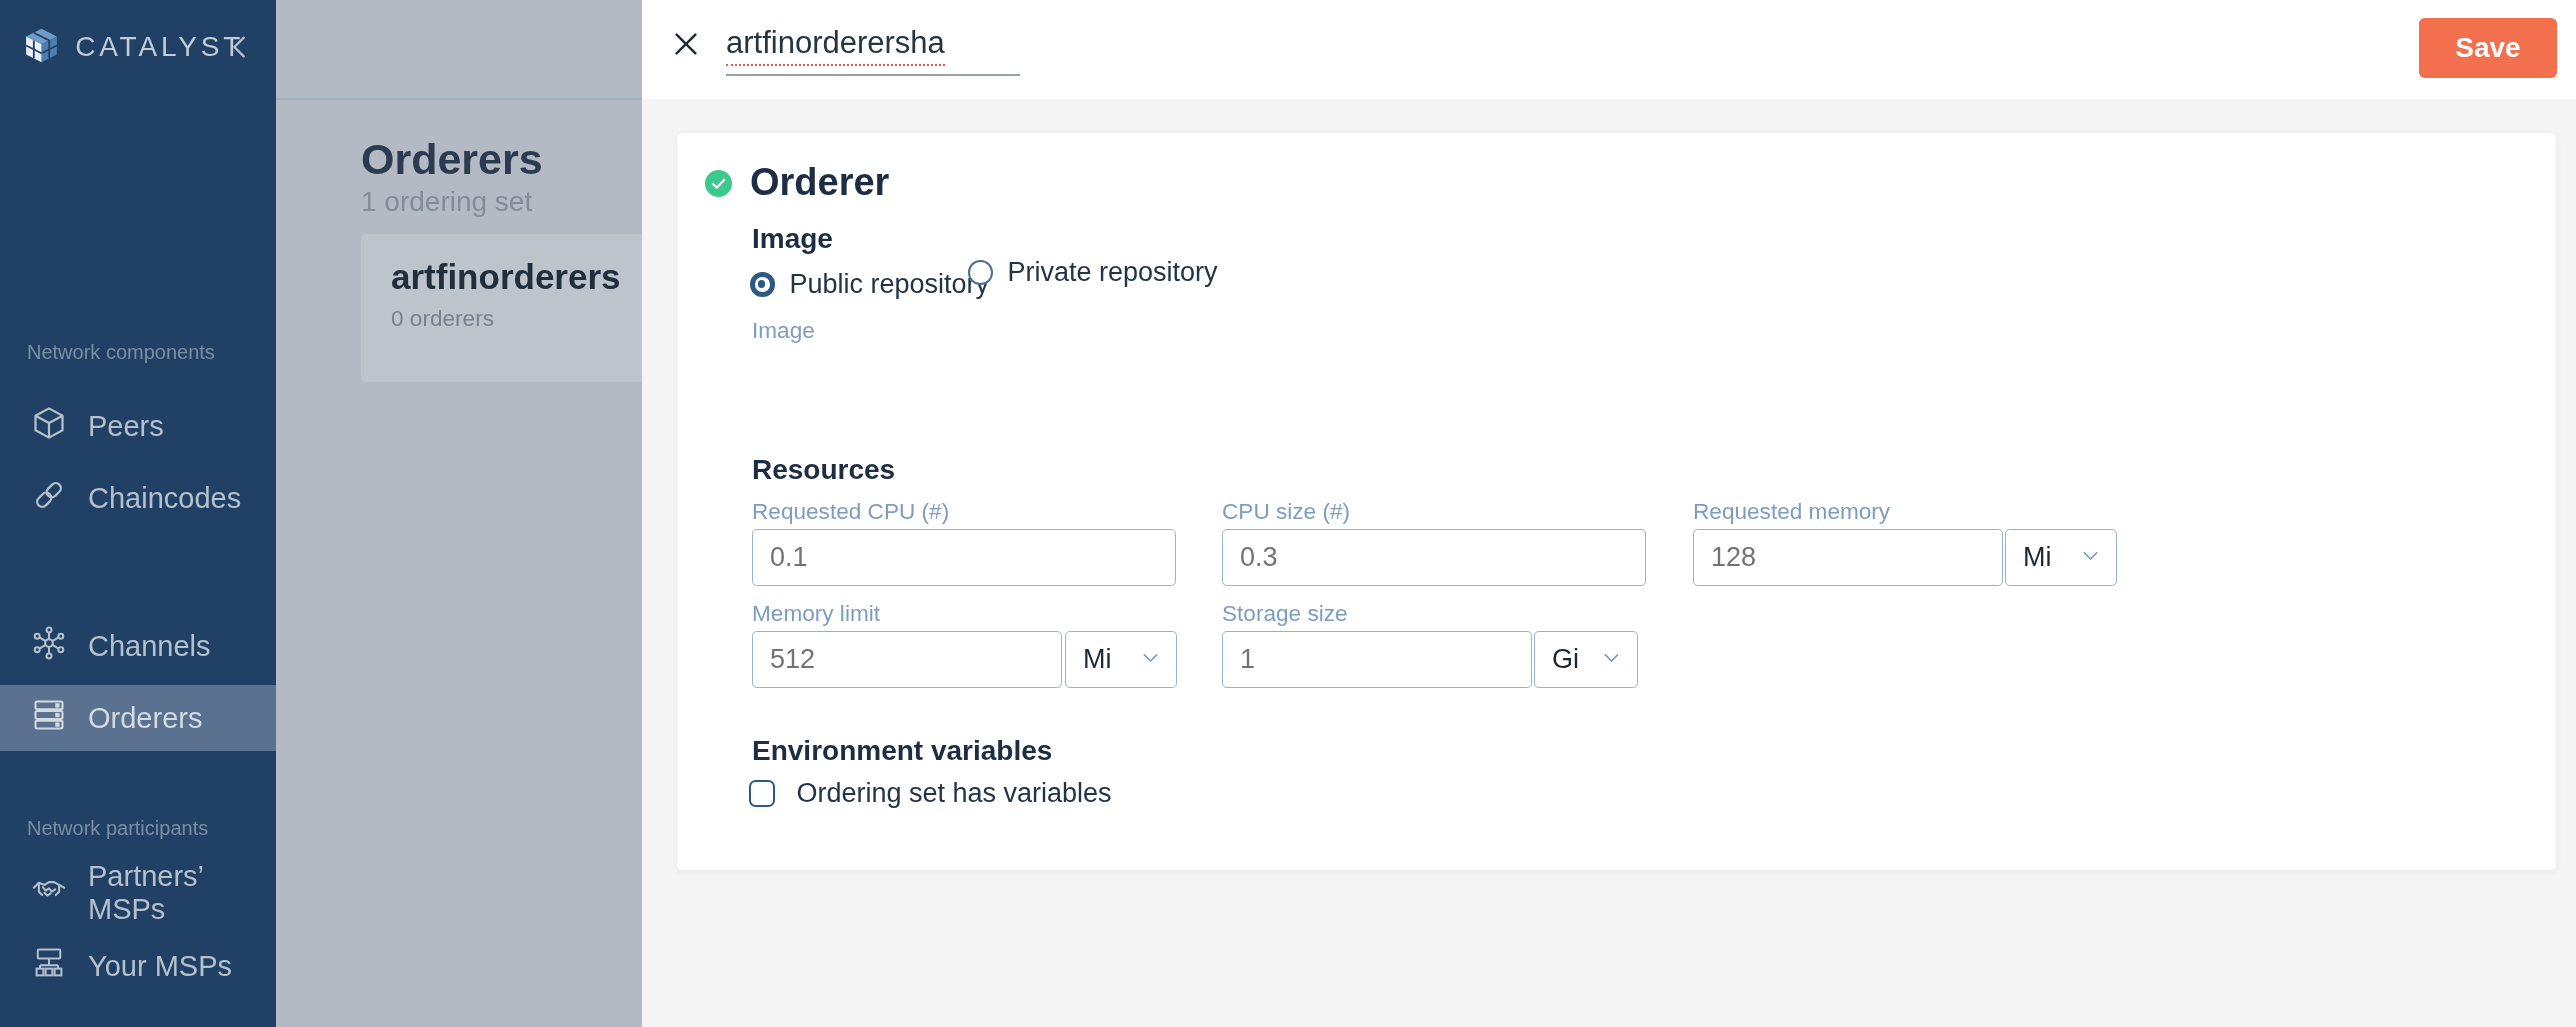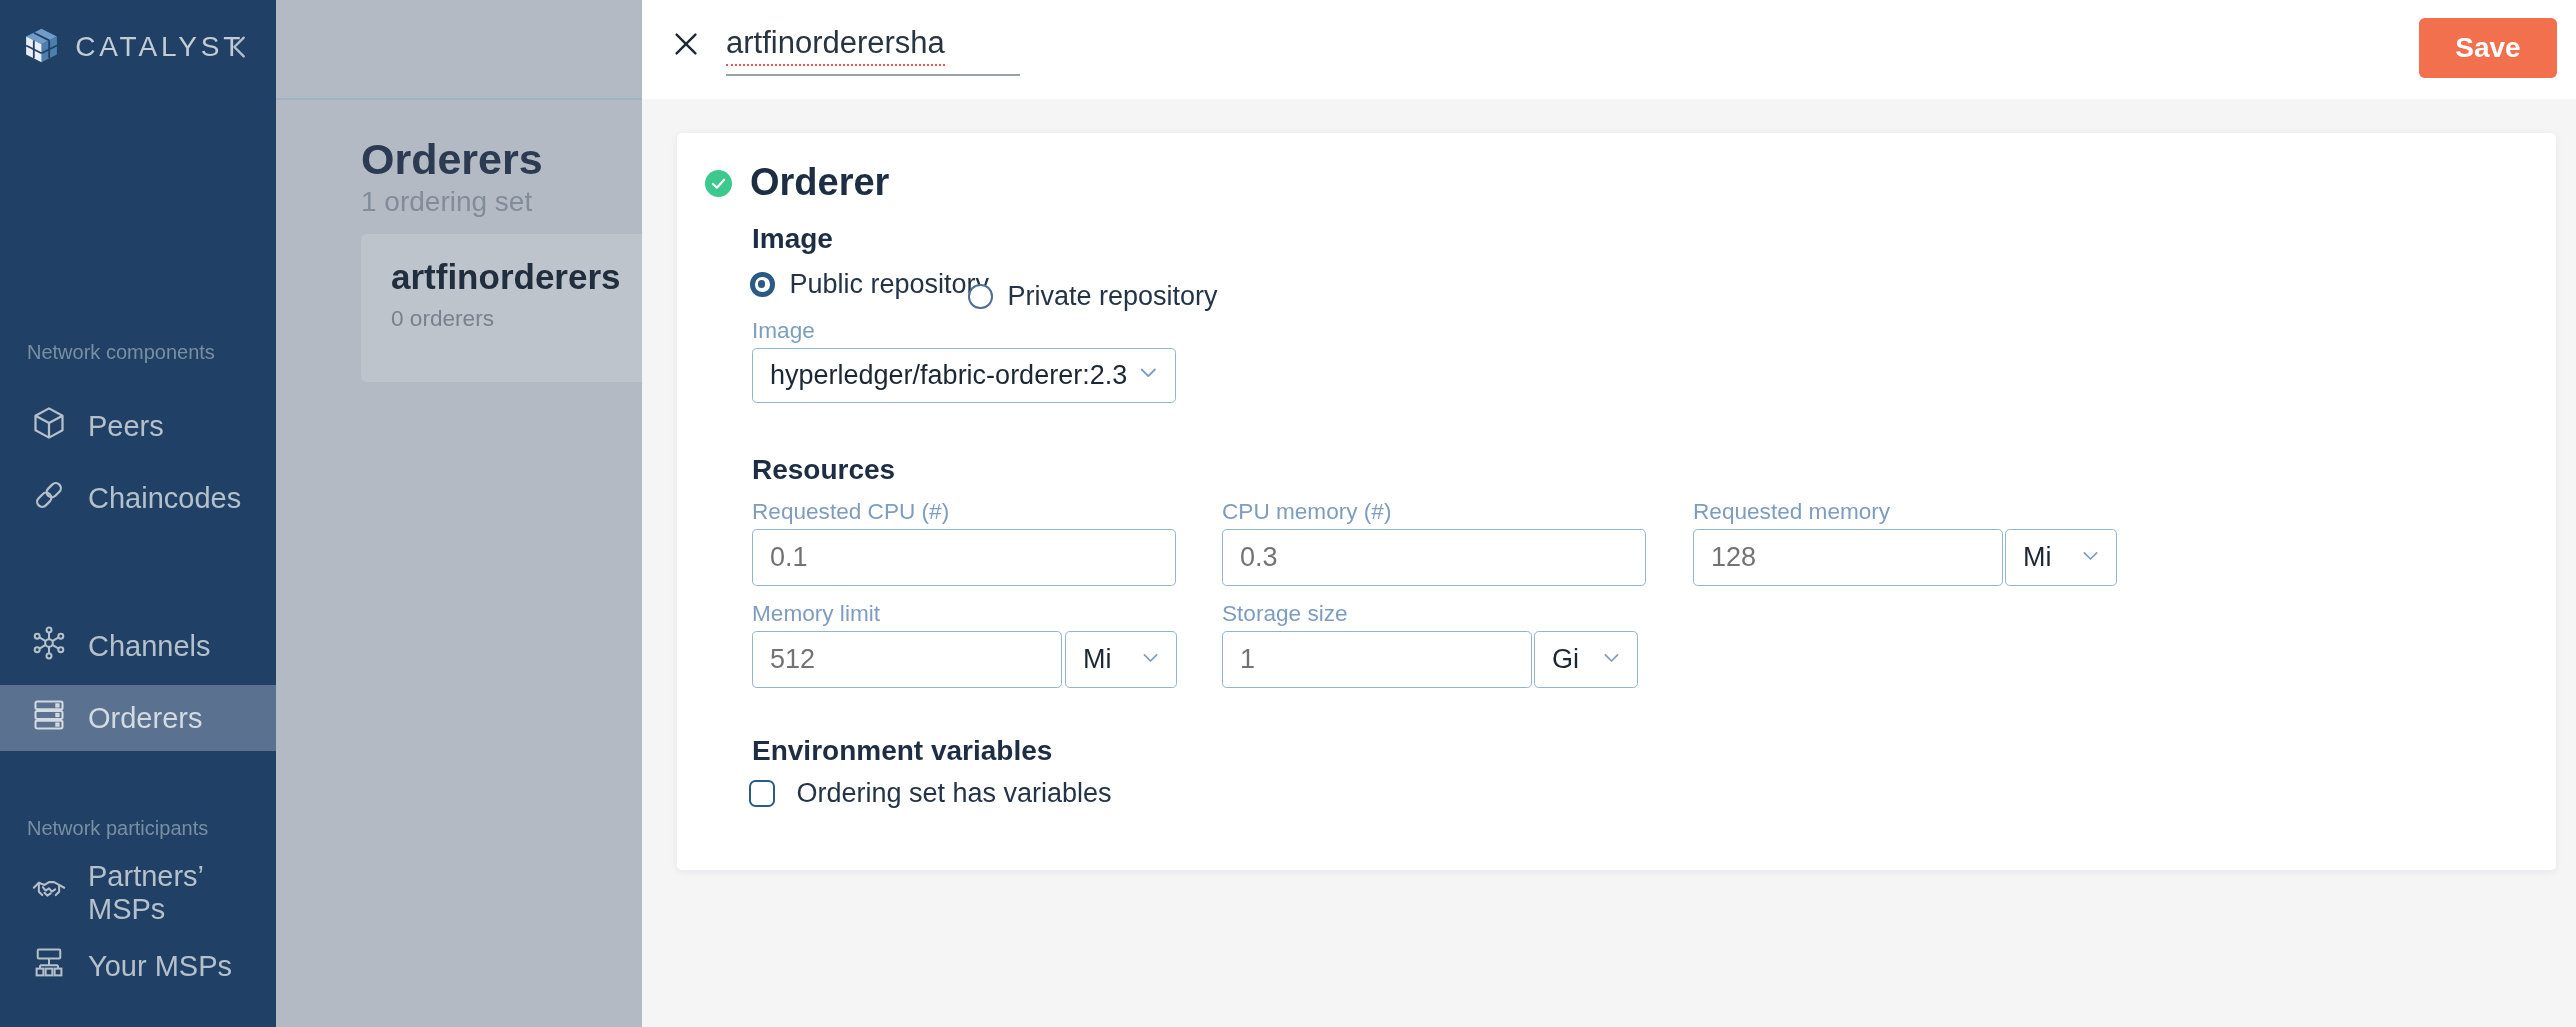--- a/index.html
+++ b/index.html
@@ -213,41 +213,33 @@
         </svg>
       </span>
       <div class="form-title">Orderer</div>
 
       <div class="h2" style="left:75px; top:90px;">Image</div>
 
       <div class="radio-row" style="left:73px; top:136px;">
         <span class="radio on"></span>
         <span class="radio-label">Public repository</span>
       </div>
-      <div class="radio-row" style="left:291px; top:148px;">
+      <div class="radio-row" style="left:291px; top:124px;">
         <span class="radio off"></span>
         <span class="radio-label">Private repository</span>
       </div>
 
       <div class="flabel" style="left:75px; top:185px;">Image</div>
-      <div class="sel" style="left:75px; top:215px; width:424px; height:55px;">
-        <span>hyperledger/fabric-orderer:2.3</span>
-        <span>
-          <svg width="22.6" height="22.6" viewBox="0 0 24 24" fill="none" stroke="#7d9dc0" stroke-width="2" stroke-linecap="round" stroke-linejoin="round">
-              <polyline points="5,9 12,16 19,9"></polyline>
-            </svg>
-        </span>
-      </div>
 
       <div class="h2" style="left:75px; top:321px;">Resources</div>
 
       <div class="flabel" style="left:75px; top:366px;">Requested CPU (#)</div>
       <input class="tb" style="left: 75px; top: 396px; width: 424px; height: 57px;" value="0.1">
 
-      <div class="flabel" style="left:545px; top:366px;">CPU memory (#)</div>
+      <div class="flabel" style="left:545px; top:366px;">CPU size (#)</div>
       <input class="tb" style="left: 545px; top: 396px; width: 424px; height: 57px;" value="0.3">
 
       <div class="flabel" style="left:1016px; top:366px;">Requested memory</div>
       <input class="tb" style="left: 1016px; top: 396px; width: 310px; height: 57px;" value="128">
       <div class="sel" style="left:1328px; top:396px; width:112px; height:57px;">
         <span>Mi</span>
         <span>
           <svg width="21" height="21" viewBox="0 0 24 24" fill="none" stroke="#7d9dc0" stroke-width="2" stroke-linecap="round" stroke-linejoin="round">
               <polyline points="5,9 12,16 19,9"></polyline>
             </svg>

